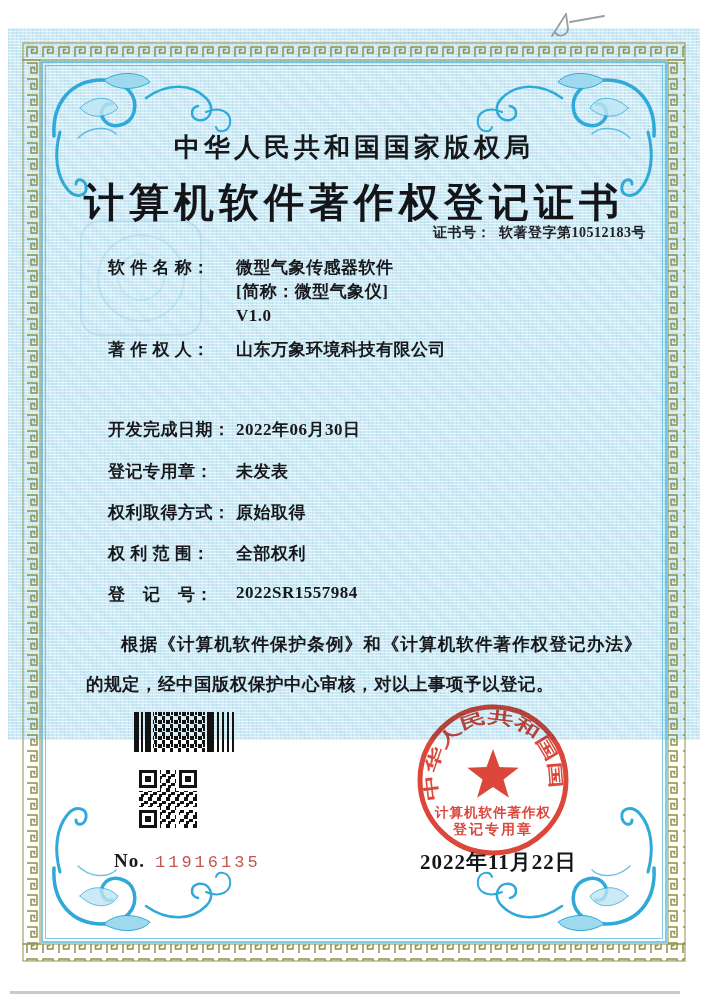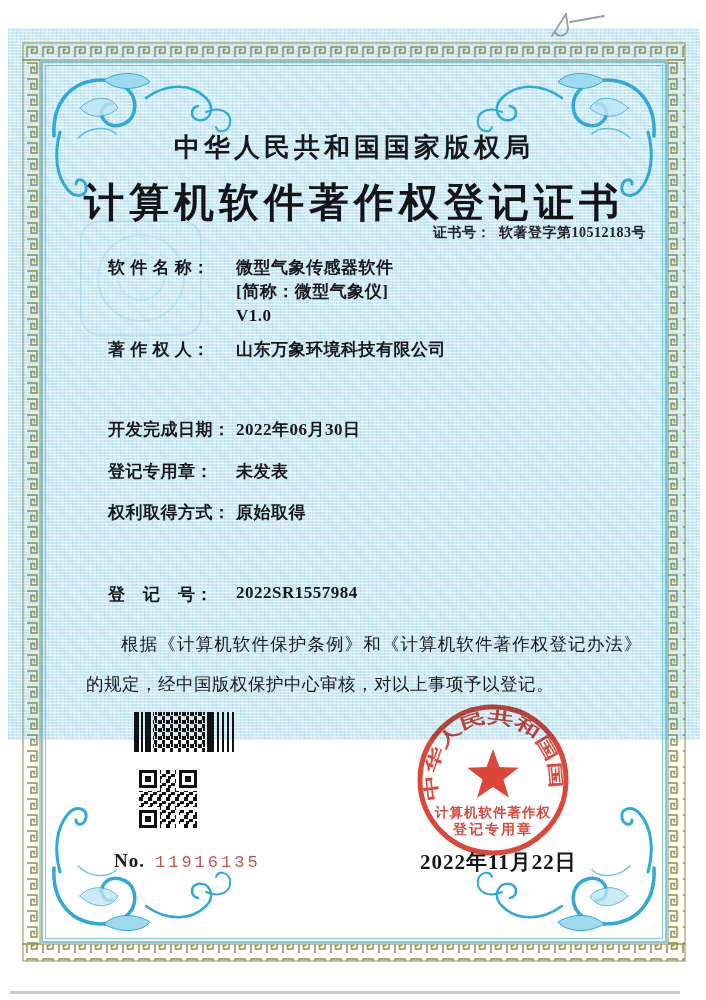--- a/index.html
+++ b/index.html
@@ -37,21 +37,21 @@
   }
   .cert-no-line .lbl{margin-right:8px;}
 
   .field{position:absolute;left:80px;font-size:17px;font-weight:bold;color:#17181b;margin-left:20px;}
   .field .flabel{display:inline-block;width:128px;vertical-align:top;letter-spacing:.5px;}
   .field .fvalue{display:inline-block;vertical-align:top;letter-spacing:.5px;}
   .fline{line-height:24px;}
 
   .statement{
     position:absolute;left:78px;top:596px;width:556px;
-    font-size:17.5px;font-weight:normal;color:#17181b;line-height:40px;
+    font-size:17.5px;font-weight:bold;color:#17181b;line-height:40px;
     text-indent:2em;text-align:justify;letter-spacing:.5px;
   }
 
   
   .emboss{
     position:absolute;left:72px;top:192px;width:118px;height:112px;
     border:2px solid rgba(120,185,215,.45);border-radius:20px;opacity:.55;
   }
   .emboss::before{
     content:"";position:absolute;left:15px;top:12px;width:84px;height:84px;
@@ -132,20 +132,23 @@
       <span class="flabel">著 作 权 人：</span><span class="fvalue">山东万象环境科技有限公司</span>
     </div>
     <div class="field" style="top:390px;">
       <span class="flabel">开发完成日期：</span><span class="fvalue">2022年06月30日</span>
     </div>
     <div class="field" style="top:432px;">
       <span class="flabel">登记专用章：</span><span class="fvalue">未发表</span>
     </div>
     <div class="field" style="top:473px;">
       <span class="flabel">权利取得方式：</span><span class="fvalue">原始取得</span>
+    </div>
+    <div class="field" style="top:514px;">
+      <span class="flabel">权 利 范 围：</span><span class="fvalue">全部权利</span>
     </div>
     <div class="field" style="top:555px;">
       <span class="flabel">登　记　号：</span><span class="fvalue">2022SR1557984</span>
     </div>
 
     <div class="statement">根据《计算机软件保护条例》和《计算机软件著作权登记办法》的规定，经中国版权保护中心审核，对以上事项予以登记。</div>
 
     <svg class="barcode" width="108" height="40" viewBox="0 0 108 40" aria-hidden="true">
       <defs>
         <pattern id="bcNoise" width="8" height="8" patternUnits="userSpaceOnUse">

